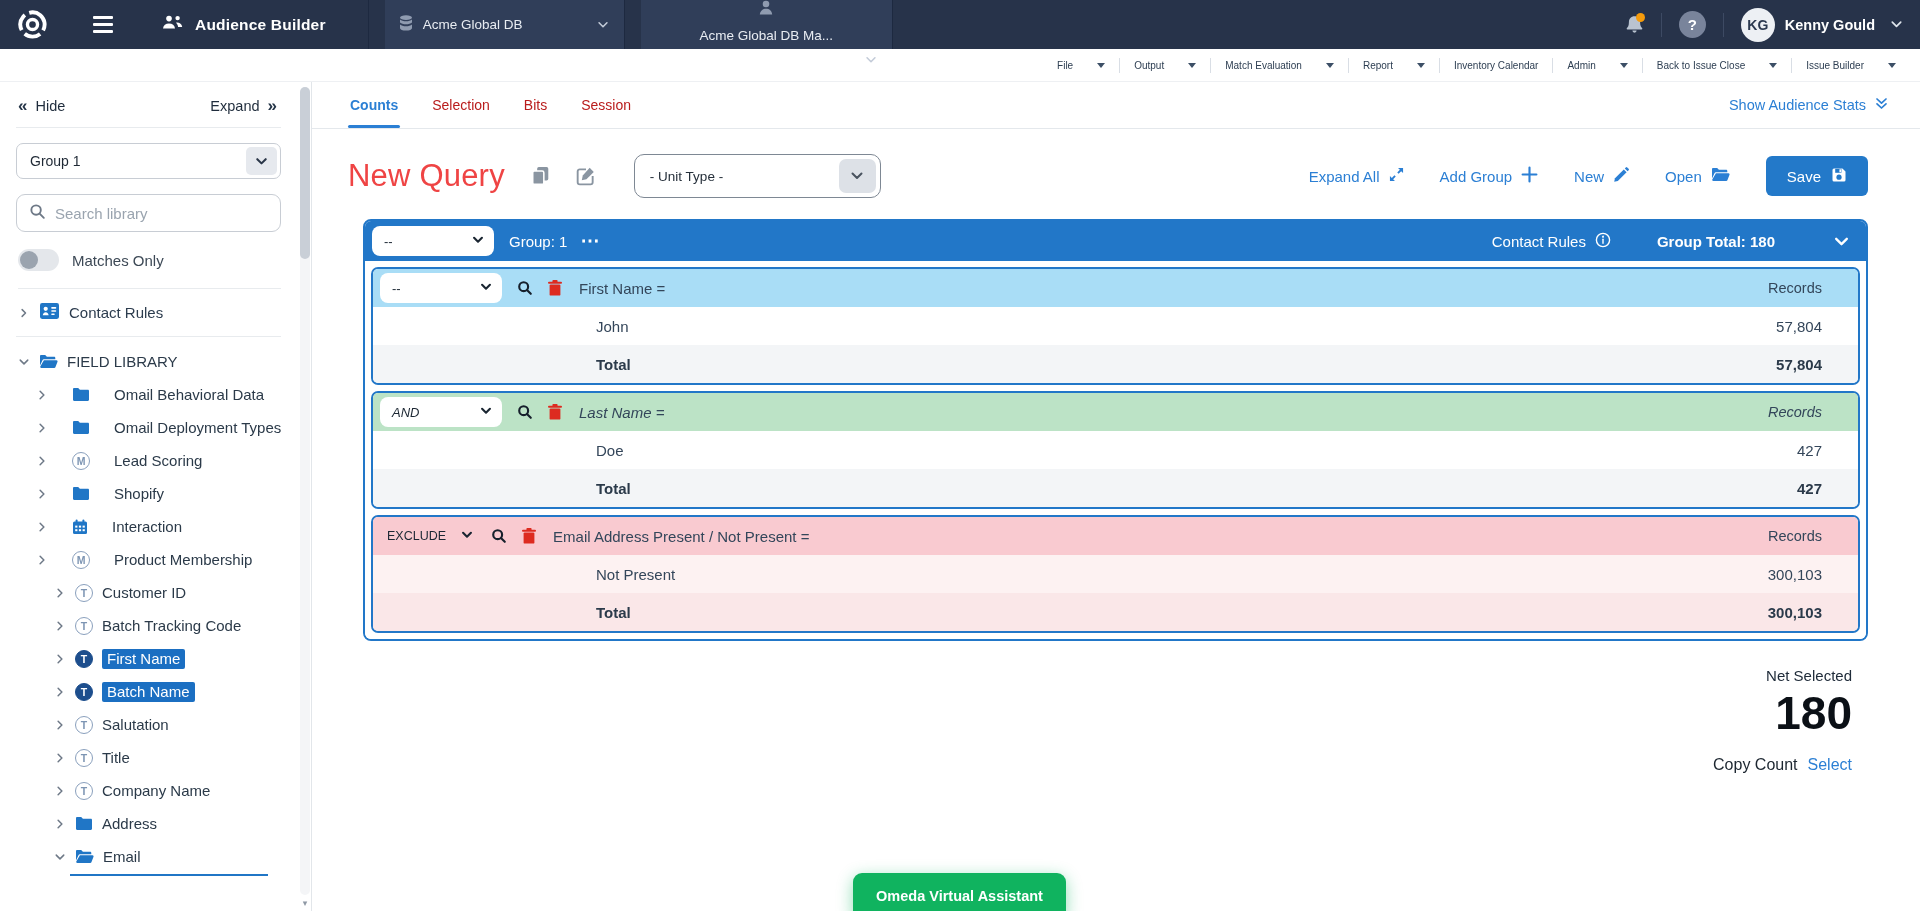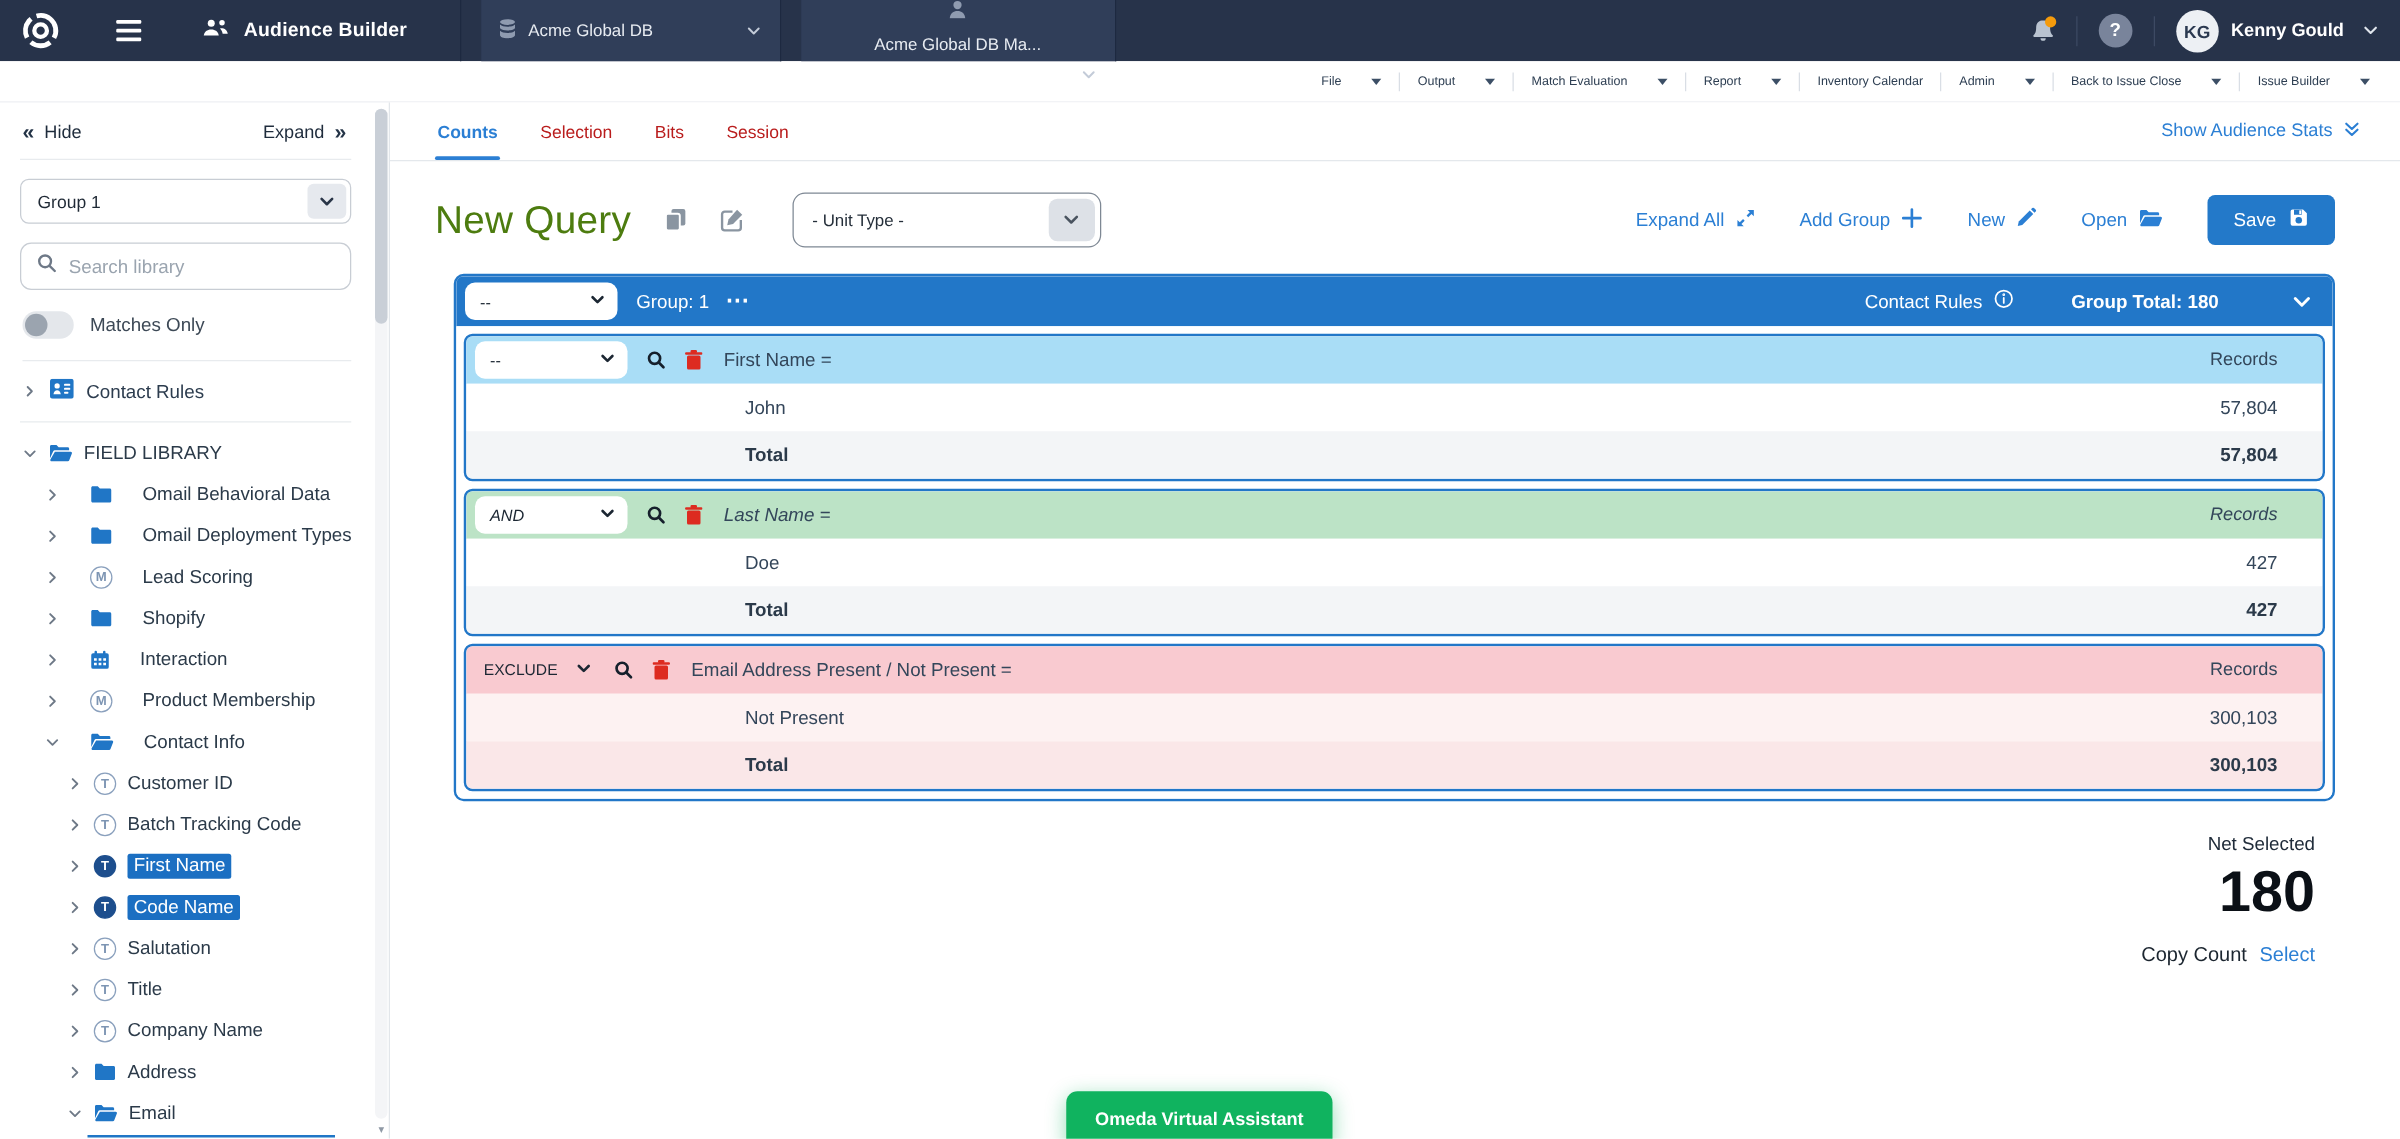--- a/index.html
+++ b/index.html
@@ -97,21 +97,21 @@
   .tab { font-size:14px; color:#b91c1c; margin-right:30px; height:100%; display:flex;
     align-items:center; position:relative; cursor:pointer; padding:0 2px; }
   .tab.active { color:#2b7fd4; font-weight:700; }
   .tab.active::after { content:""; position:absolute; left:0; right:0; bottom:0; height:3px;
     background:#2b7fd4; border-radius:2px; }
   .show-stats { margin-left:auto; color:#2b7fd4; font-size:14.5px; display:flex; gap:7px;
     align-items:center; cursor:pointer; }
 
   
   .query-head { display:flex; align-items:center; margin:25px 52px 0 36px; }
-  .q-title { font-size:31px; color:#4d7c0f; font-weight:500; letter-spacing:.2px; }
+  .q-title { font-size:31px; color:#ef4444; font-weight:500; letter-spacing:.2px; }
   .ghost-icon { color:#8a95a1; margin-left:26px; cursor:pointer; display:flex; }
   .unit-select { margin-left:38px; width:247px; height:44px; border:1.6px solid #7e8894;
     border-radius:10px; display:flex; align-items:center; padding:0 4px 0 15px;
     font-size:13.5px; color:#252f3a; cursor:pointer; }
   .unit-select .chev-zone { width:37px; height:34px; border-radius:7px; background:#dde1e7;
     color:#49535f; }
   .actions { margin-left:auto; display:flex; align-items:center; gap:36px; }
   .action-link { color:#2b7fd4; font-size:15px; display:flex; align-items:center; gap:9px;
     cursor:pointer; white-space:nowrap; }
   .save-btn { background:#2379c9; color:#fff; border:none; border-radius:6px; height:40px;
@@ -423,34 +423,20 @@
             </div>
             <div class="tree-row lv1">
               <span class="caret">
                 <svg viewBox="0 0 16 16" width="12" height="12" fill="none">
                   <path d="M5.5 3 10.5 8l-5 5" stroke="currentColor" stroke-width="2" stroke-linecap="round" stroke-linejoin="round"></path>
                 </svg>
               </span>
               <span class="circle-i">M</span>
               <span>Product Membership</span>
             </div>
-            <div class="tree-row lv1">
-              <span class="caret">
-                <svg viewBox="0 0 16 16" width="12" height="12" fill="none">
-                  <path d="M3 5.5 8 10.5l5-5" stroke="currentColor" stroke-width="2" stroke-linecap="round" stroke-linejoin="round"></path>
-                </svg>
-              </span>
-              <span class="tree-ico">
-                <svg viewBox="0 0 19 15" width="19" height="15" fill="currentColor">
-                  <path d="M1 2.1C1 1.5 1.5 1 2.1 1h4.1l1.7 1.8h7.3c.6 0 1.1.5 1.1 1.1v1.3H4.8c-.5 0-1 .3-1.2.8L1 11.5z"></path>
-                  <path d="M4.9 6.3h12.6c.8 0 1.3.8 1 1.5l-2.1 5.4c-.2.5-.6.8-1.1.8H2.3c-.8 0-1.3-.8-1-1.5z"></path>
-                </svg>
-              </span>
-              <span>Contact Info</span>
-            </div>
             <div class="tree-row lv2">
               <span class="caret">
                 <svg viewBox="0 0 16 16" width="12" height="12" fill="none">
                   <path d="M5.5 3 10.5 8l-5 5" stroke="currentColor" stroke-width="2" stroke-linecap="round" stroke-linejoin="round"></path>
                 </svg>
               </span>
               <span class="circle-i">T</span>
               <span>Customer ID</span>
             </div>
             <div class="tree-row lv2">
@@ -471,21 +457,21 @@
               <span class="circle-i filled">T</span>
               <span class="sel">First Name</span>
             </div>
             <div class="tree-row lv2">
               <span class="caret">
                 <svg viewBox="0 0 16 16" width="12" height="12" fill="none">
                   <path d="M5.5 3 10.5 8l-5 5" stroke="currentColor" stroke-width="2" stroke-linecap="round" stroke-linejoin="round"></path>
                 </svg>
               </span>
               <span class="circle-i filled">T</span>
-              <span class="sel">Code Name</span>
+              <span class="sel">Batch Name</span>
             </div>
             <div class="tree-row lv2">
               <span class="caret">
                 <svg viewBox="0 0 16 16" width="12" height="12" fill="none">
                   <path d="M5.5 3 10.5 8l-5 5" stroke="currentColor" stroke-width="2" stroke-linecap="round" stroke-linejoin="round"></path>
                 </svg>
               </span>
               <span class="circle-i">T</span>
               <span>Salutation</span>
             </div>

